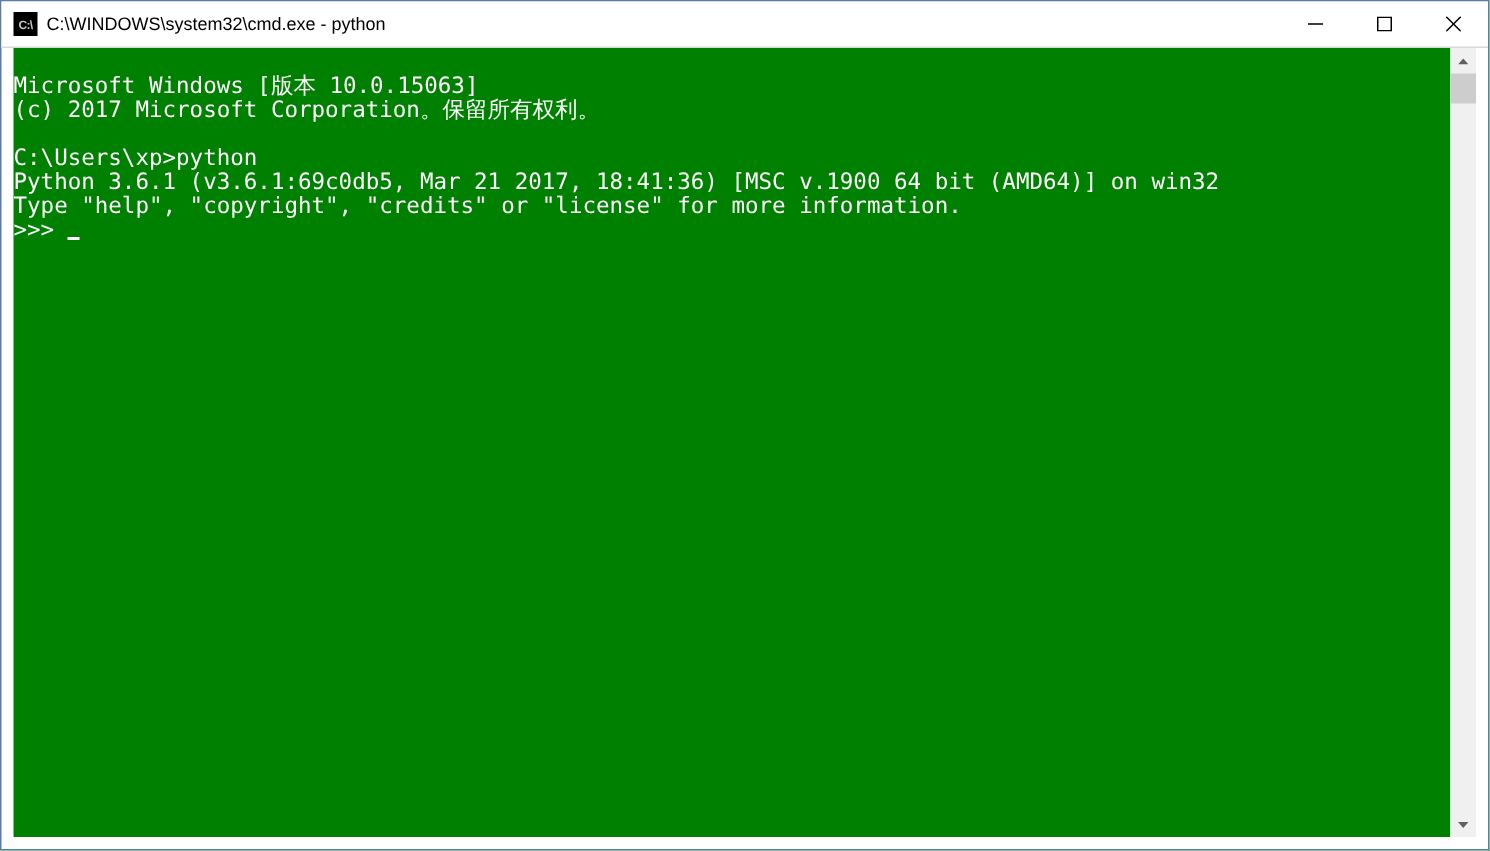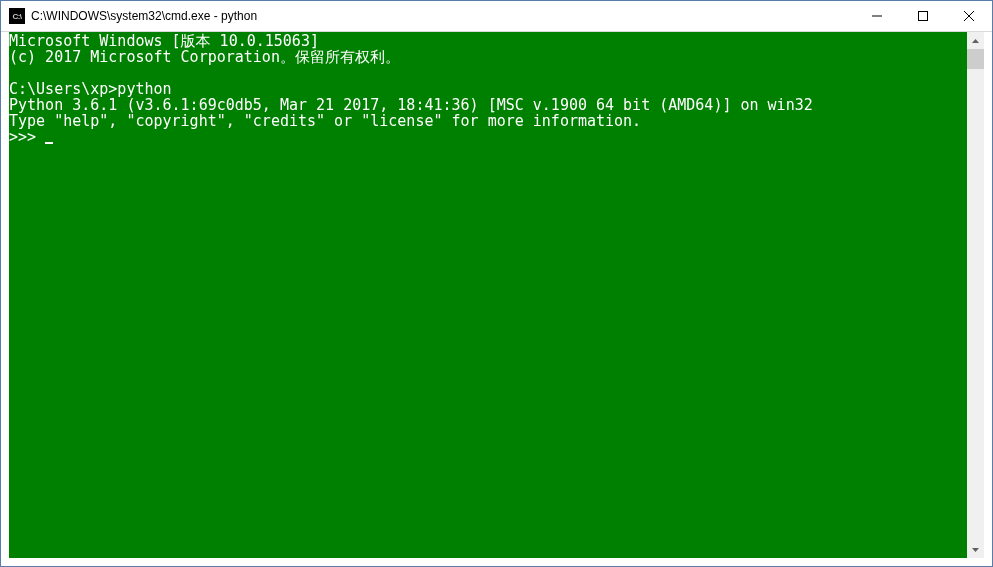--- a/index.html
+++ b/index.html
@@ -69,21 +69,21 @@
   }
   .console {
     flex: 1;
     background: #008000;
     color: #ffffff;
     font-family: "NSimSun", "SimSun", "Consolas", monospace;
     font-size: 15px;
     line-height: 16px;
     white-space: pre;
     overflow: hidden;
-    padding: 1px 0 0 0;
+    padding: 17px 0 0 0;
     letter-spacing: 0;
   }
   .scrollbar-v {
     width: 17px;
     background: #f0f0f0;
     display: flex;
     flex-direction: column;
     border-left: 0;
   }
   .scroll-arrow {

